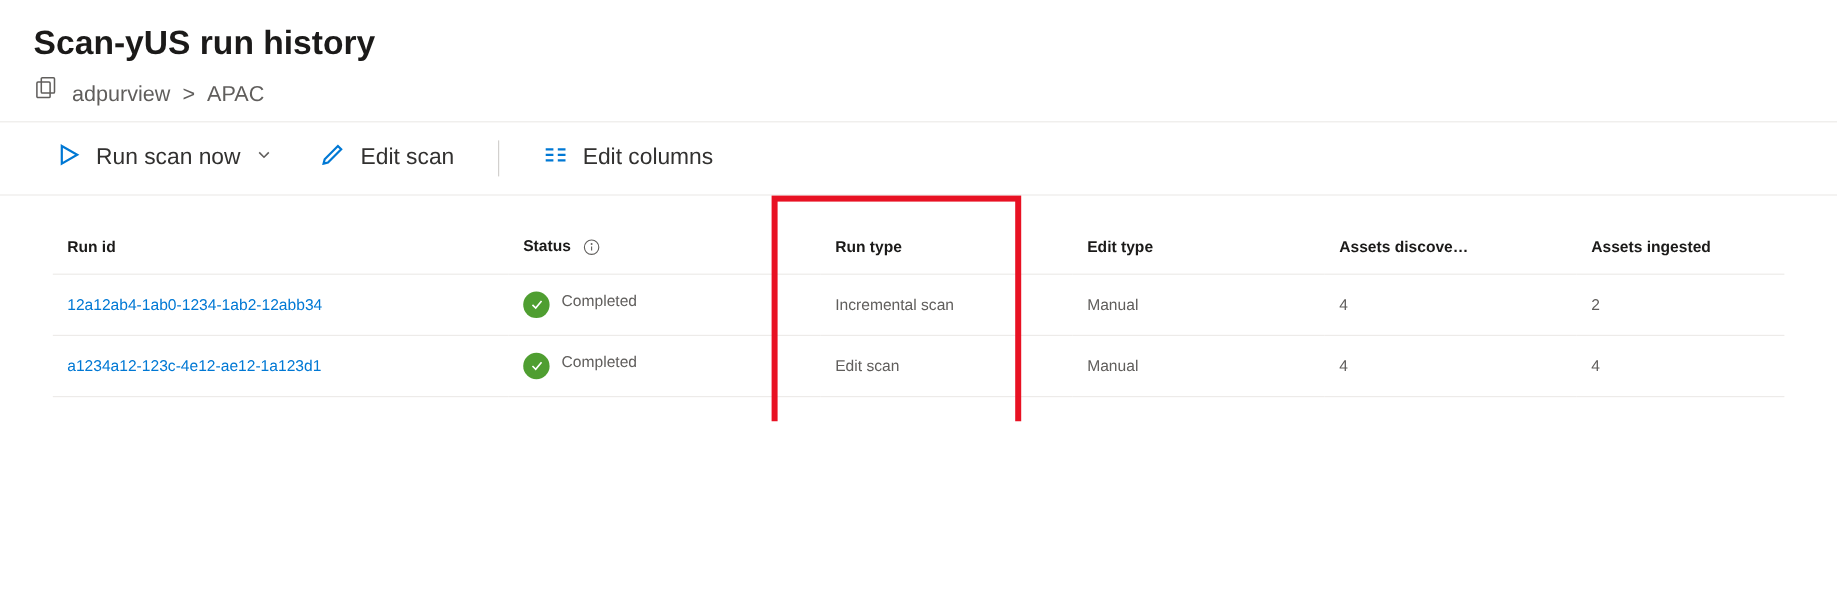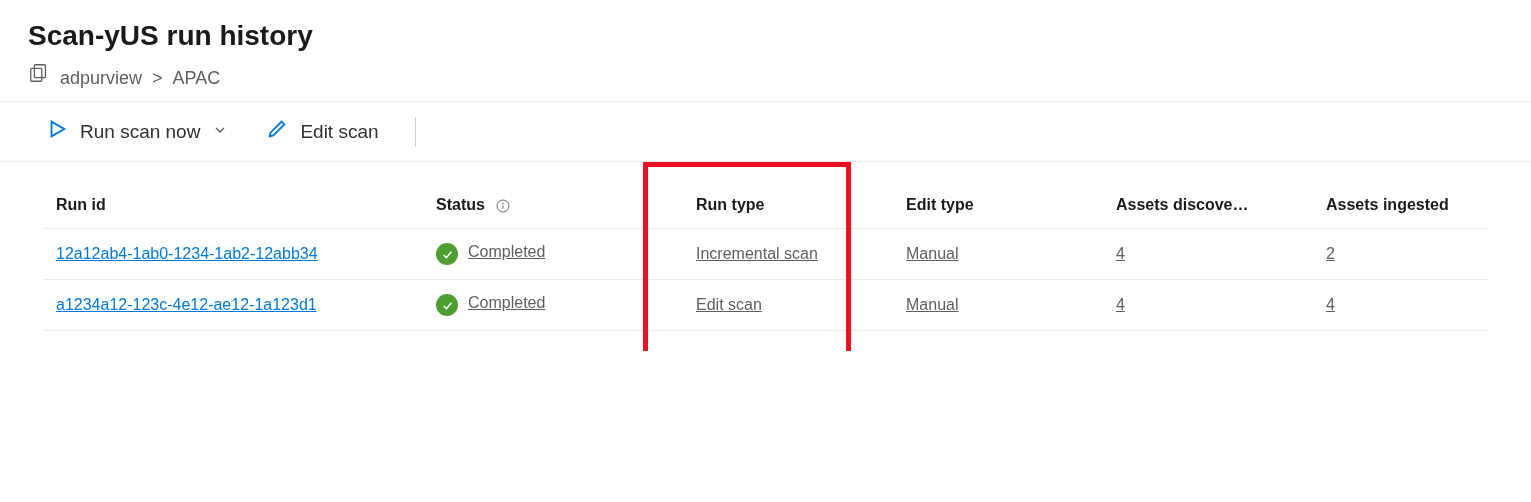--- a/index.html
+++ b/index.html
@@ -64,33 +64,33 @@
     padding: 20px 44px;
   }
   table {
     width: 100%;
     border-collapse: collapse;
     table-layout: fixed;
   }
   th, td {
     text-align: left;
     padding: 14px 12px;
-    font-size: 16px;
+    font-size: 13px;
     vertical-align: middle;
     overflow: hidden;
     white-space: nowrap;
     text-overflow: ellipsis;
   }
   thead th {
     font-weight: 600;
     color: #1b1a19;
     border-bottom: 1px solid #edebe9;
   }
   tbody tr { border-bottom: 1px solid #edebe9; }
-  tbody td { color: #605e5c; text-decoration: underline; }
+  tbody td { color: #605e5c; }
   .link { color: #0078d4; cursor: pointer; }
   .status-cell { display: flex; align-items: flex-start; gap: 10px; }
   .check-circle {
     width: 22px; height: 22px; border-radius: 50%;
     background: #4f9e31; display: inline-flex;
     align-items: center; justify-content: center;
     flex-shrink: 0;
   }
   .check-circle svg { width: 13px; height: 13px; stroke: #fff; stroke-width: 2.5; fill: none; }
   .info-icon {
@@ -155,20 +155,33 @@
               <path d="M4 20 L8 19 L20 7 L17 4 L5 16 Z"></path>
             </svg>
         </span>
         <span>Edit scan</span>
       </button>
 
 
 
       <span class="divider"></span>
 
+      <button class="tbtn">
+        <span class="icon-blue">
+          <svg viewBox="0 0 24 24" fill="none" stroke-width="2">
+              <line x1="3" y1="7" x2="10" y2="7"></line>
+              <line x1="3" y1="12" x2="10" y2="12"></line>
+              <line x1="3" y1="17" x2="10" y2="17"></line>
+              <line x1="14" y1="7" x2="21" y2="7"></line>
+              <line x1="14" y1="12" x2="21" y2="12"></line>
+              <line x1="14" y1="17" x2="21" y2="17"></line>
+            </svg>
+        </span>
+        <span>Edit columns</span>
+      </button>
     </div>
   </div>
 
   <div class="table-wrap">
     <div class="highlight-box" style="left:643px; top:0px;"></div>
     <table>
       <colgroup>
         <col class="c-runid">
           <col class="c-status">
           <col class="c-runtype">

